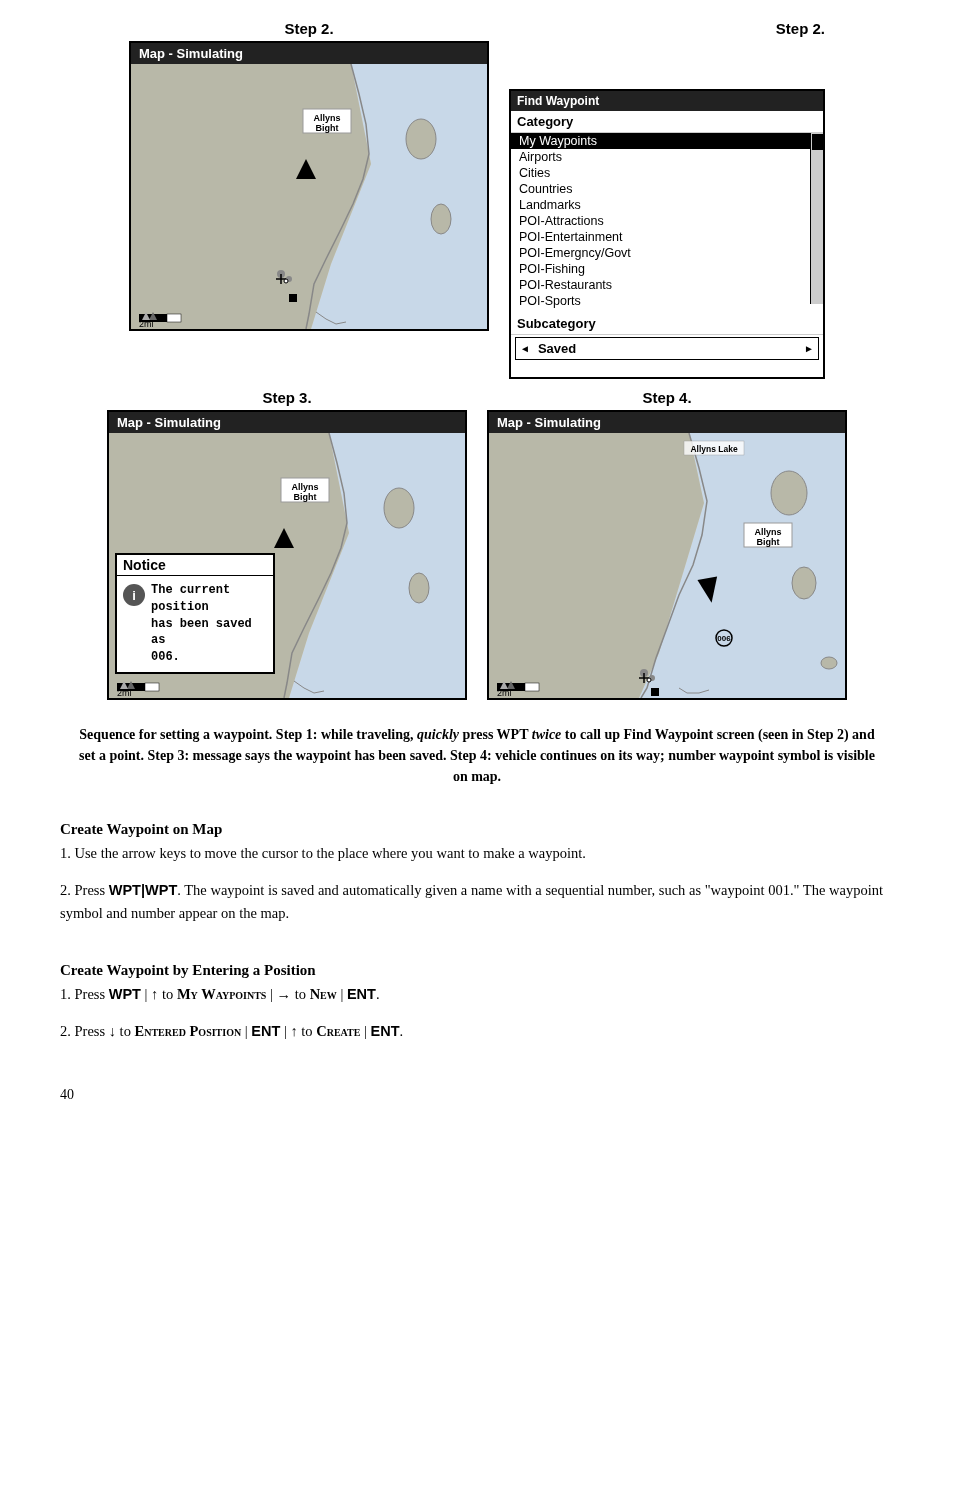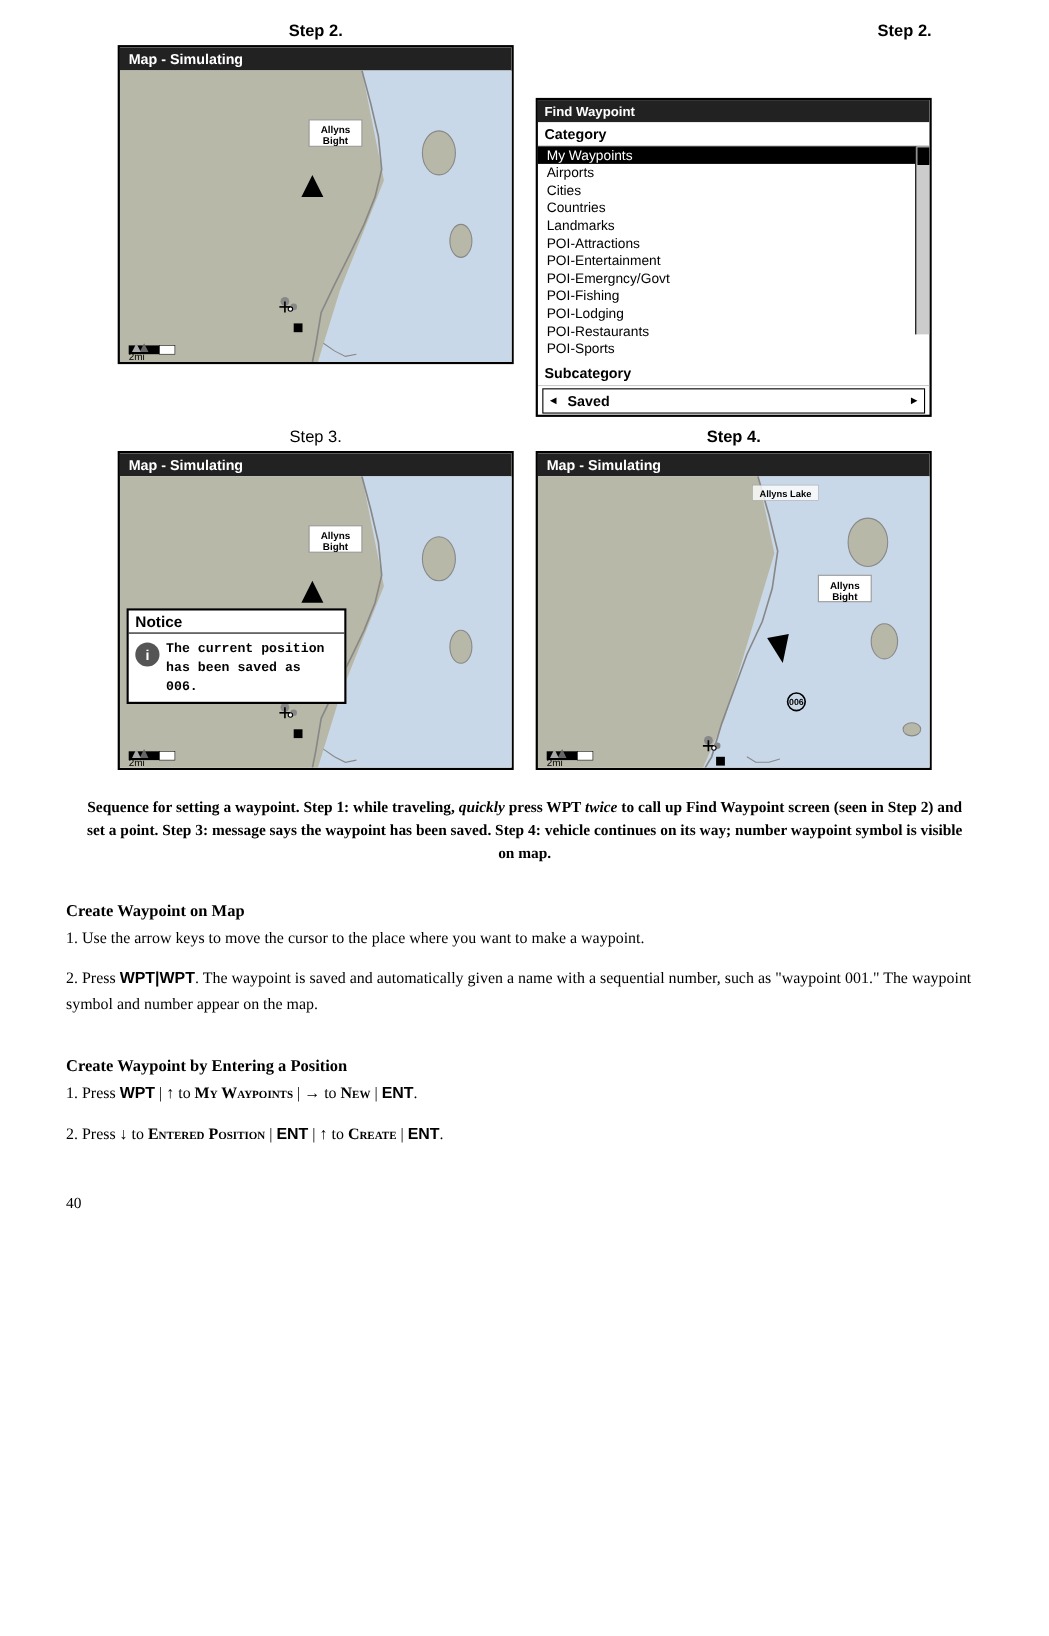--- a/index.html
+++ b/index.html
@@ -108,21 +108,21 @@
     .fw-arrow-right {
       font-size: 10px;
       margin-left: auto;
     }
 
     
     .notice-box {
       position: absolute;
       left: 6px;
       top: 120px;
-      width: 200px;
+      width: 160px;
       background: #fff;
       border: 2px solid #000;
       font-family: Arial, sans-serif;
       z-index: 10;
     }
 
     .notice-title {
       font-size: 14px;
       font-weight: bold;
       padding: 2px 6px;
@@ -251,35 +251,34 @@
 
             <polygon points="22,248 18,256 26,256" fill="#666"></polygon>
             <polygon points="15,248 11,256 19,256" fill="#aaa"></polygon>
           </svg>
         </div>
       </div>
     </div>
 
     <div style="display:flex; flex-direction:column; align-items:flex-end;gap:48px;">
       <div style="font-weight:bold; font-size:15px; margin-bottom:4px; font-family:Arial,sans-serif;">Step 2.</div>
-      <div class="find-waypoint-screen" style="width:360px; height:290px; position:relative;">
+      <div class="find-waypoint-screen" style="width:316px; height:290px; position:relative;">
         <div class="fw-title">Find Waypoint</div>
         <div class="fw-section-label">Category</div>
         <div style="position:relative;">
           <ul class="fw-list">
             <li class="selected">My Waypoints</li>
             <li>Airports</li>
             <li>Cities</li>
             <li>Countries</li>
             <li>Landmarks</li>
             <li>POI-Attractions</li>
             <li>POI-Entertainment</li>
             <li>POI-Emergncy/Govt</li>
             <li>POI-Fishing</li>
-            <li>POI-Lodging</li>
             <li>POI-Restaurants</li>
             <li>POI-Sports</li>
           </ul>
 
           <div style="position:absolute; right:0; top:0; width:13px; height:171px; background:#ccc; border-left:1px solid #000;">
             <div style="width:11px; height:16px; background:#000; margin:1px auto 0;"></div>
           </div>
         </div>
         <div class="fw-subcategory-label">Subcategory</div>
         <div class="fw-saved-row">
@@ -287,21 +286,21 @@
           <span style="margin-left:4px;">Saved</span>
           <span class="fw-arrow-right">►</span>
         </div>
       </div>
     </div>
   </div>
 
   <div style="display:flex; flex-direction:row; gap:20px; margin-bottom:14px; justify-content:center;">
 
     <div style="display:flex; flex-direction:column; align-items:center;">
-      <div style="font-weight:normal; font-size:15px; margin-bottom:4px; font-family:Arial,sans-serif;">Step 3.</div>
+      <div style="font-weight:bold; font-size:15px; margin-bottom:4px; font-family:Arial,sans-serif;">Step 3.</div>
       <div class="map-screen" style="width:360px; height:290px;">
         <div class="map-title-bar">Map - Simulating</div>
         <div class="map-content" style="position:relative;">
           <svg width="360" height="265" viewBox="0 0 360 265" style="display:block;">
             <rect width="360" height="265" fill="#d8d8cc"></rect>
             <polygon points="220,0 360,0 360,265 180,265 200,200 220,150 240,100 230,50 220,0" fill="#c8d8e8"></polygon>
             <polygon points="0,0 220,0 230,50 240,100 220,150 200,200 180,265 0,265" fill="#b8b8a8"></polygon>
             <polyline points="220,0 228,30 235,60 238,90 232,115 222,140 210,165 195,195 183,220 178,250 175,265" fill="none" stroke="#888" stroke-width="1.5"></polyline>
             <ellipse cx="290" cy="75" rx="15" ry="20" fill="#b8b8a8" stroke="#888" stroke-width="1"></ellipse>
             <ellipse cx="310" cy="155" rx="10" ry="15" fill="#b8b8a8" stroke="#888" stroke-width="1"></ellipse>

